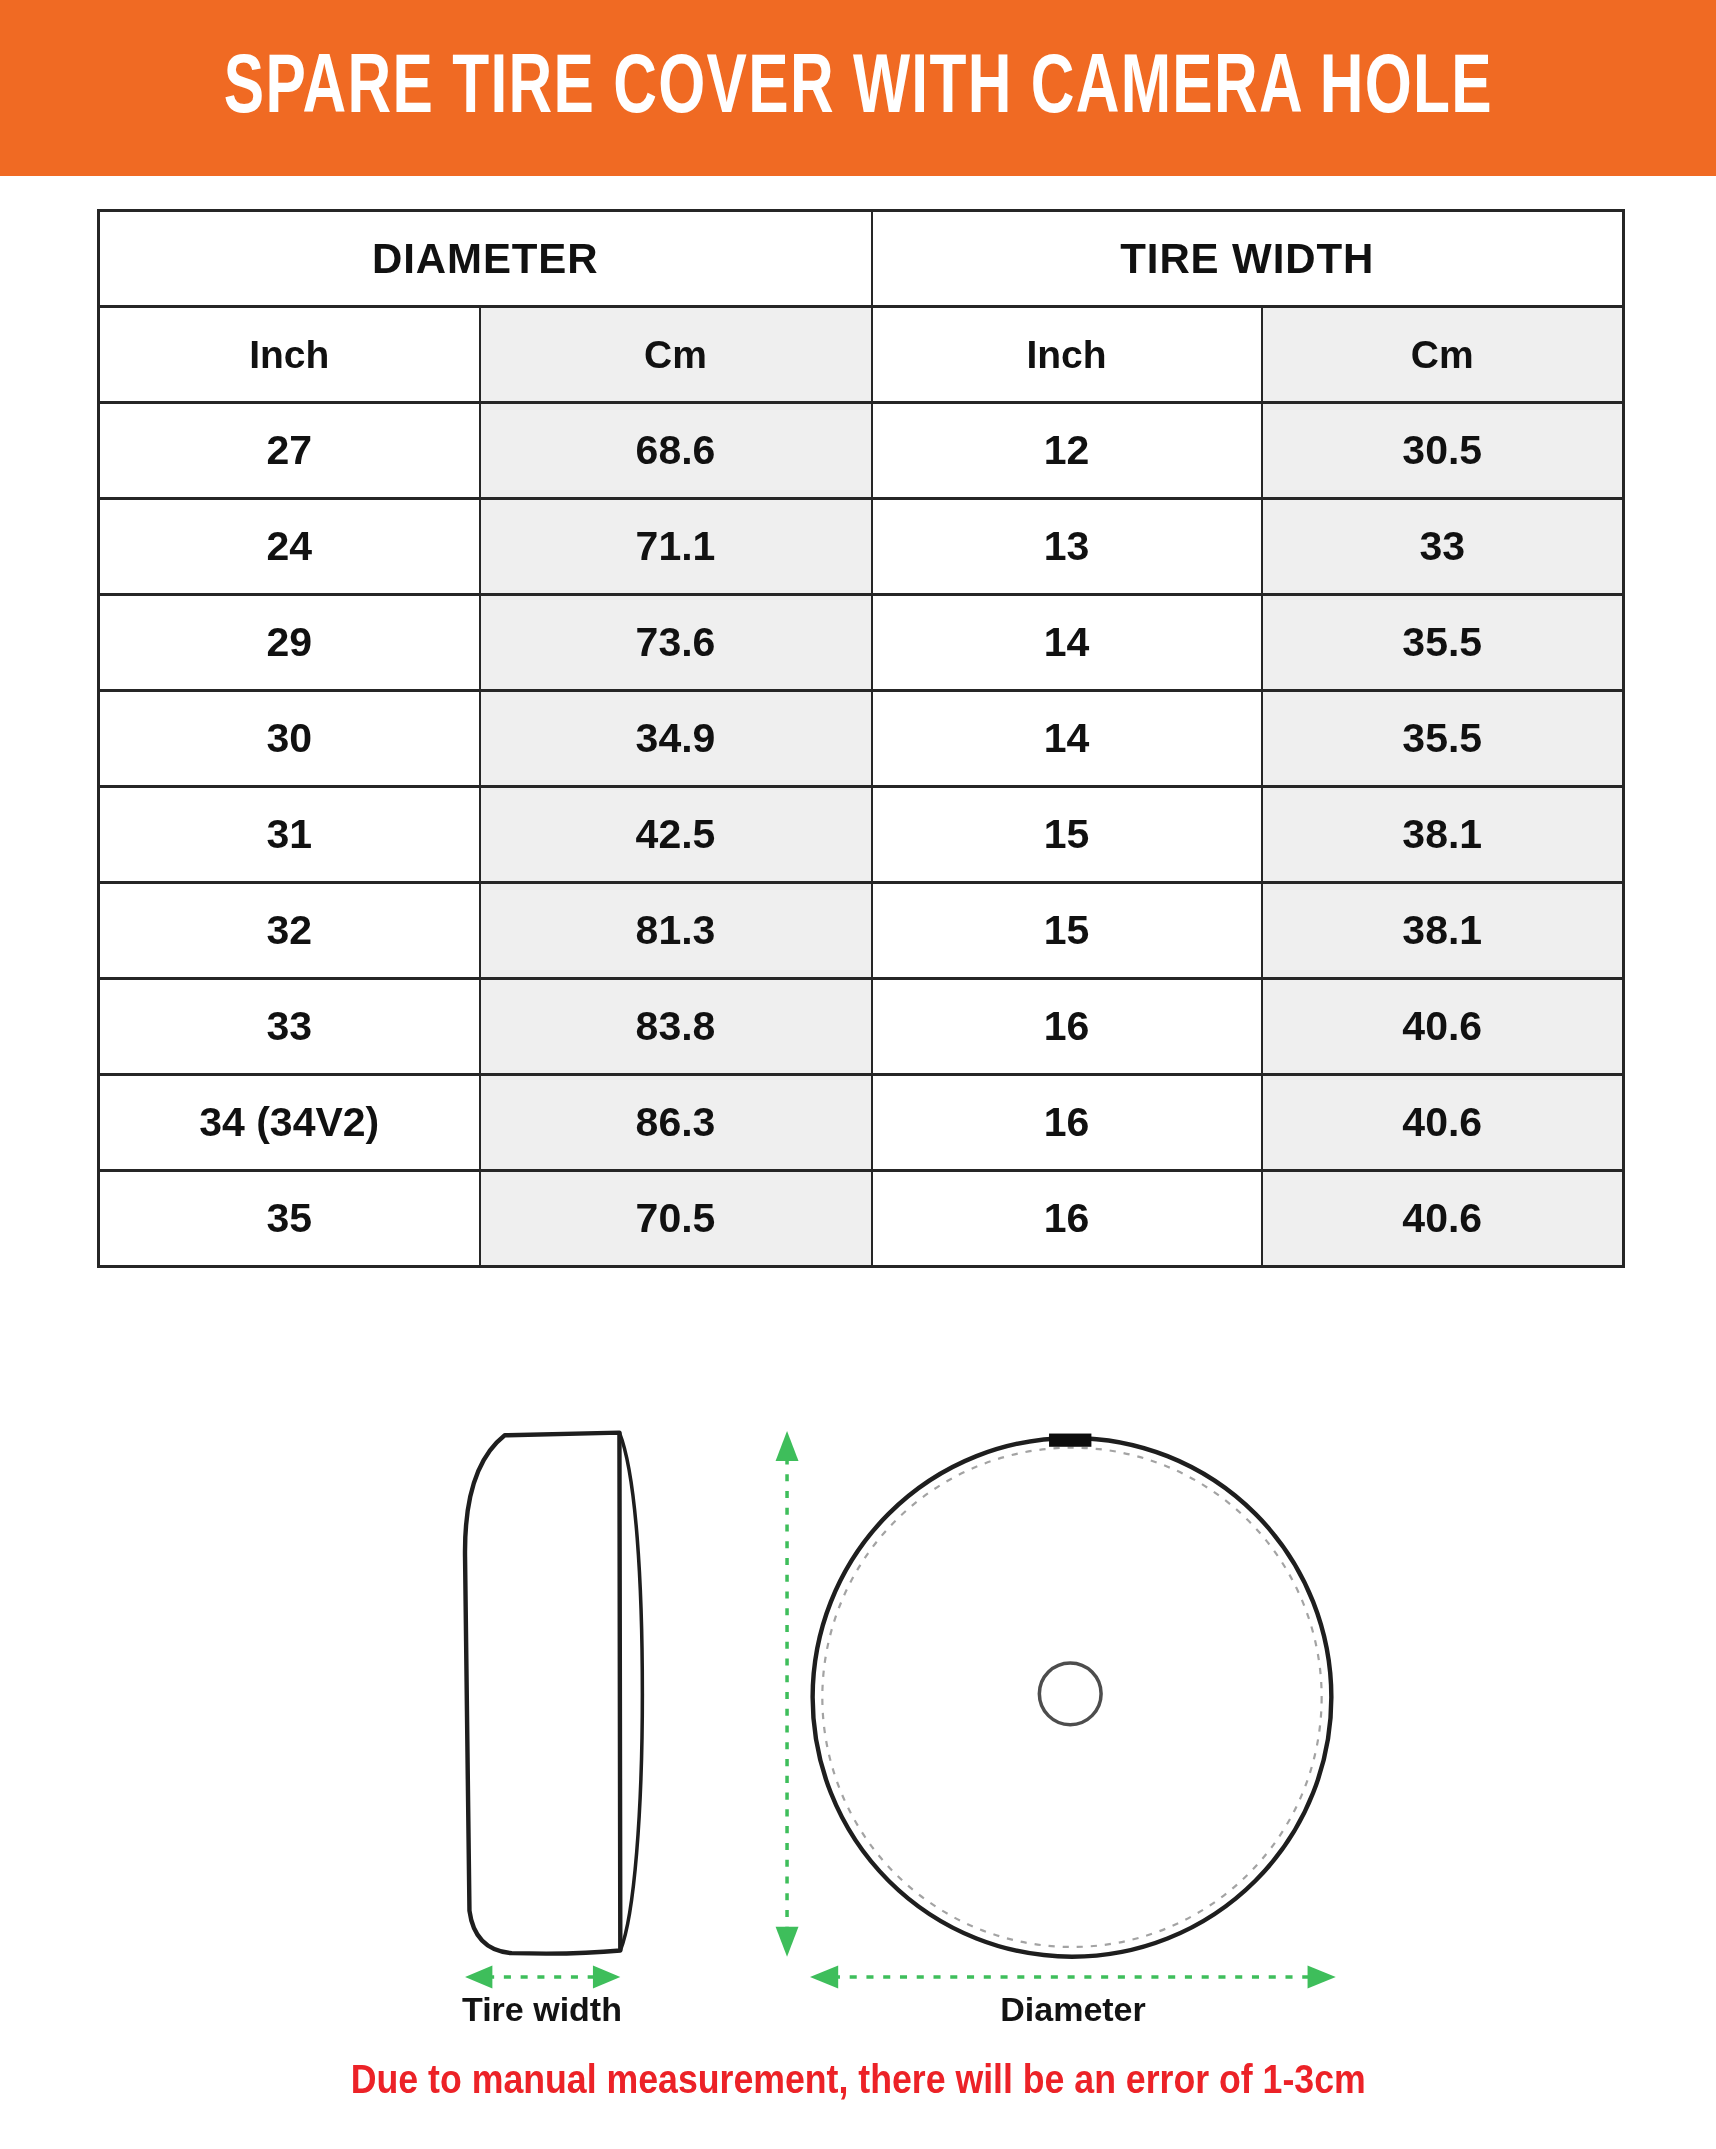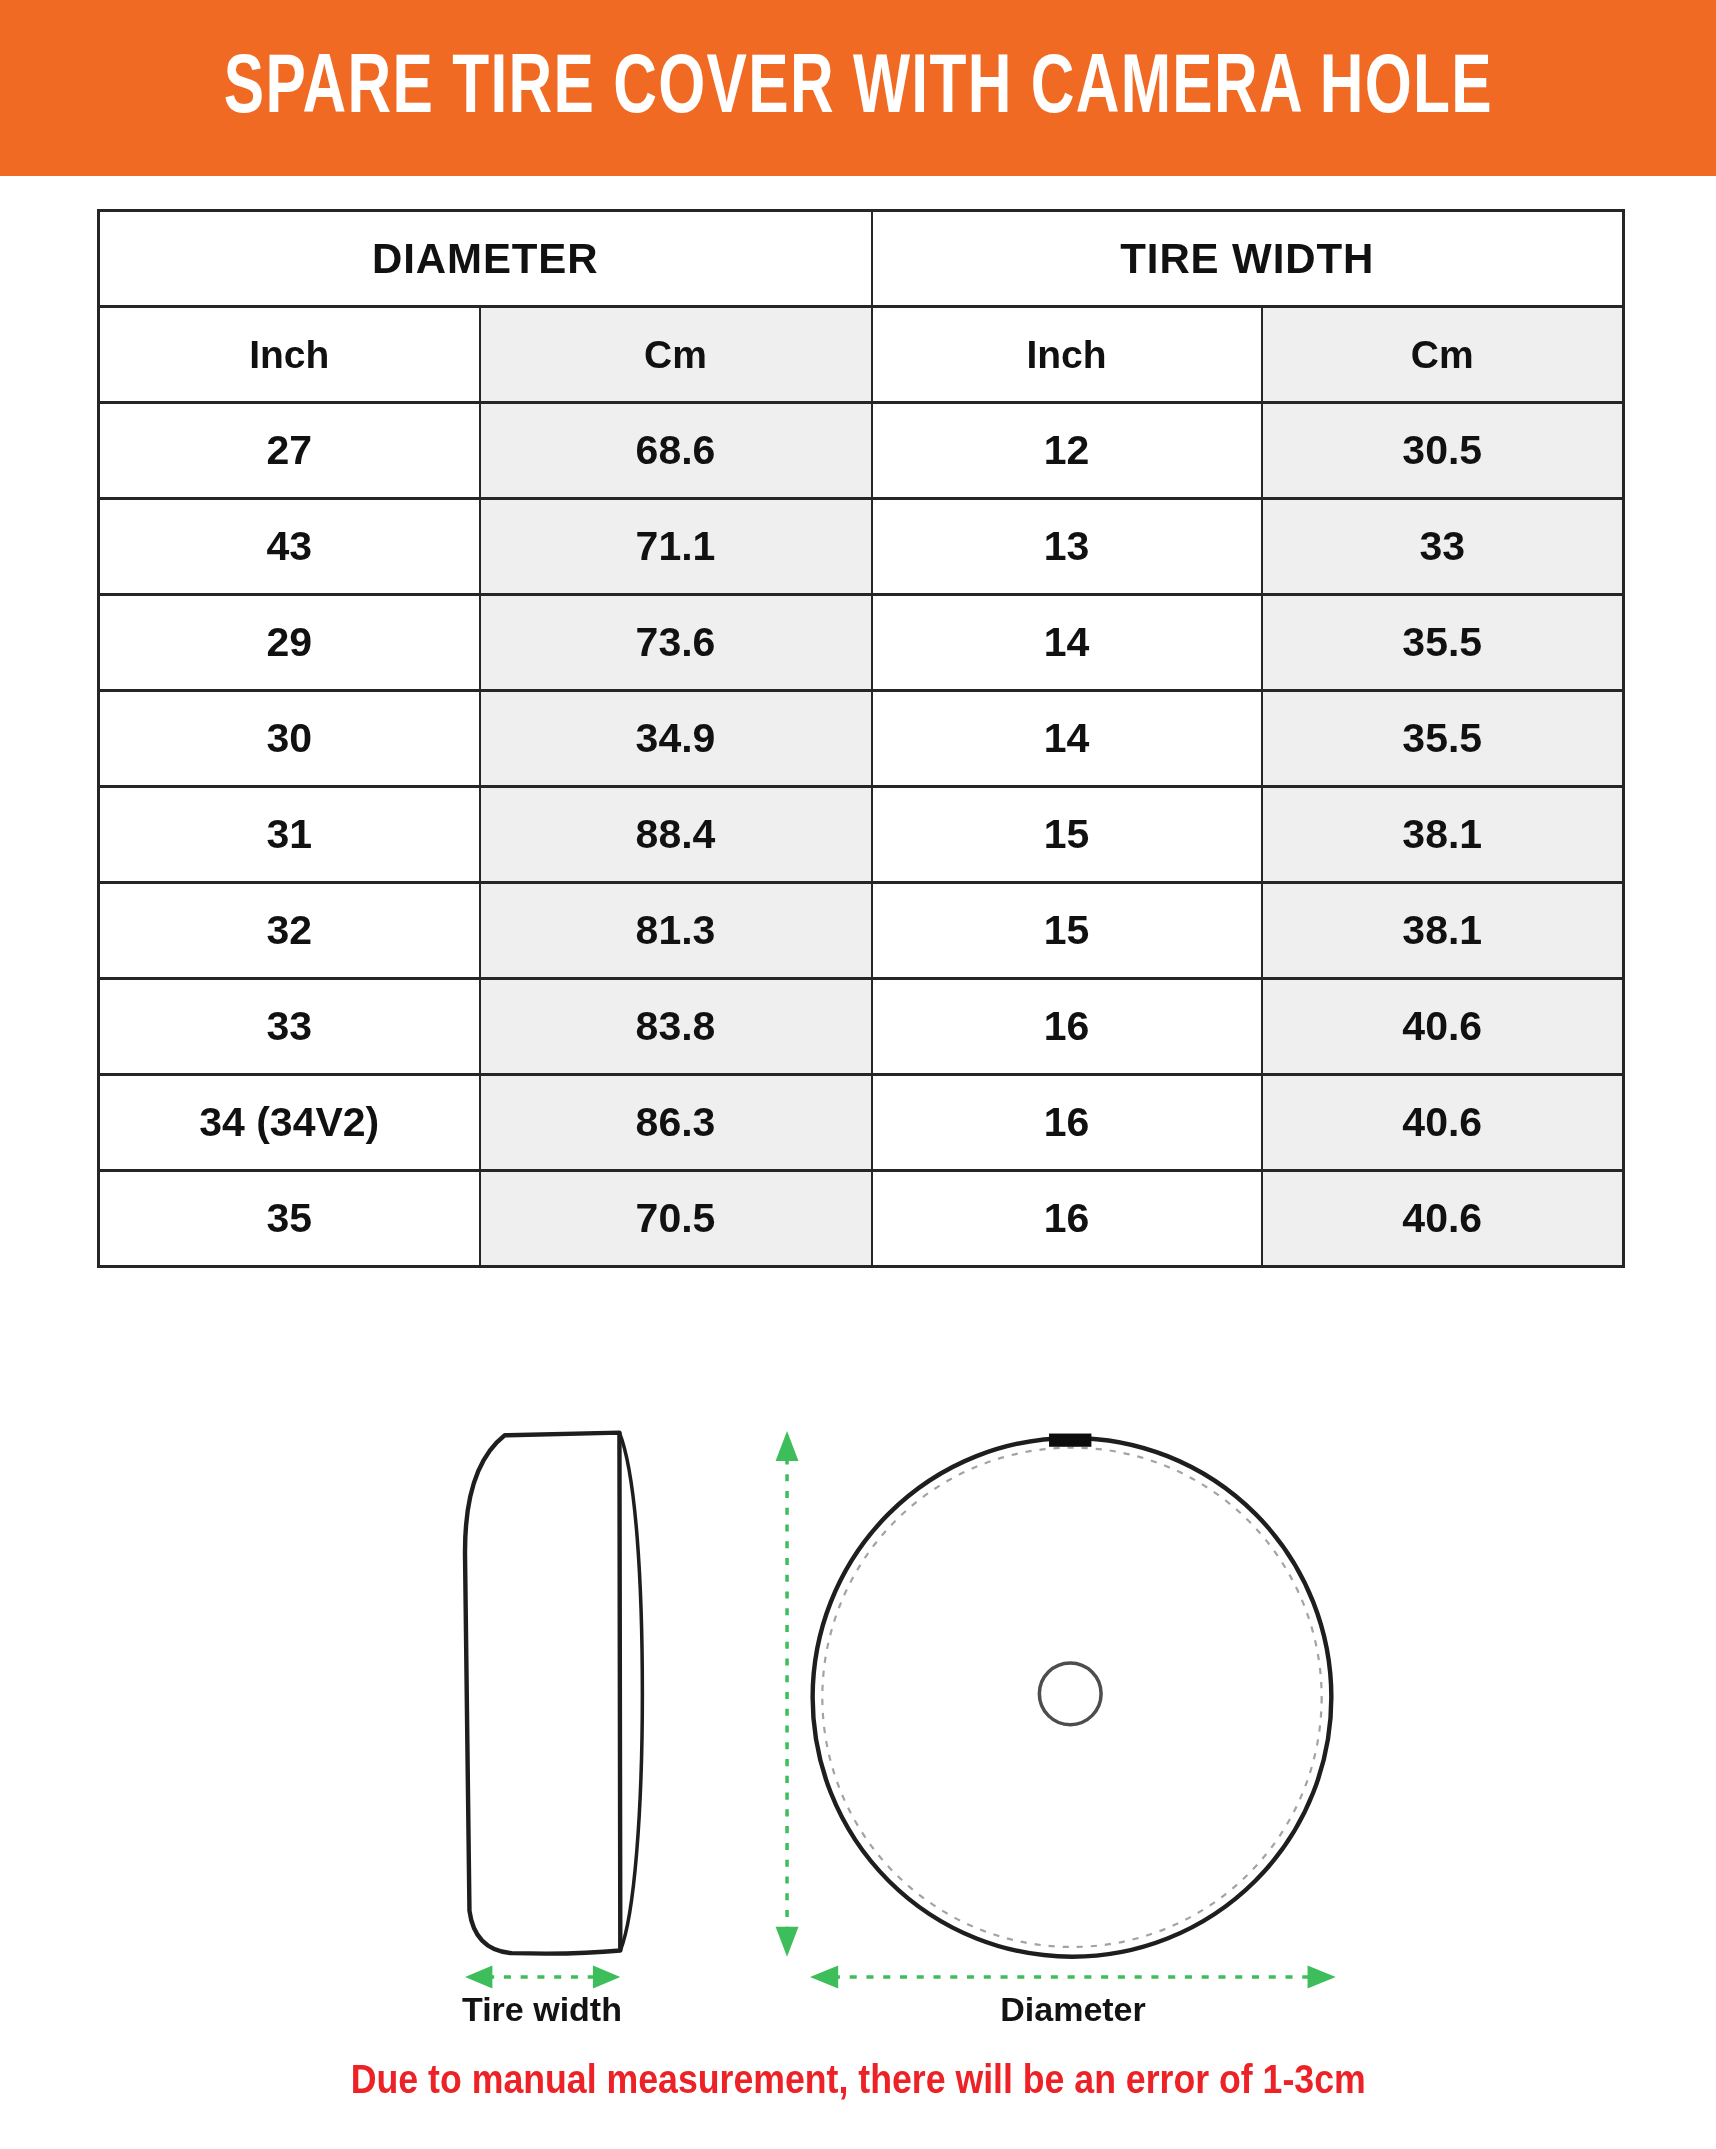--- a/index.html
+++ b/index.html
@@ -135,40 +135,40 @@
       </tr>
     </thead>
     <tbody>
         <tr>
           <td>27</td>
           <td class="shaded">68.6</td>
           <td>12</td>
           <td class="shaded">30.5</td>
         </tr>
         <tr>
-          <td>43</td>
+          <td>24</td>
           <td class="shaded">71.1</td>
           <td>13</td>
           <td class="shaded">33</td>
         </tr>
         <tr>
           <td>29</td>
           <td class="shaded">73.6</td>
           <td>14</td>
           <td class="shaded">35.5</td>
         </tr>
         <tr>
           <td>30</td>
           <td class="shaded">34.9</td>
           <td>14</td>
           <td class="shaded">35.5</td>
         </tr>
         <tr>
           <td>31</td>
-          <td class="shaded">88.4</td>
+          <td class="shaded">42.5</td>
           <td>15</td>
           <td class="shaded">38.1</td>
         </tr>
         <tr>
           <td>32</td>
           <td class="shaded">81.3</td>
           <td>15</td>
           <td class="shaded">38.1</td>
         </tr>
         <tr>

